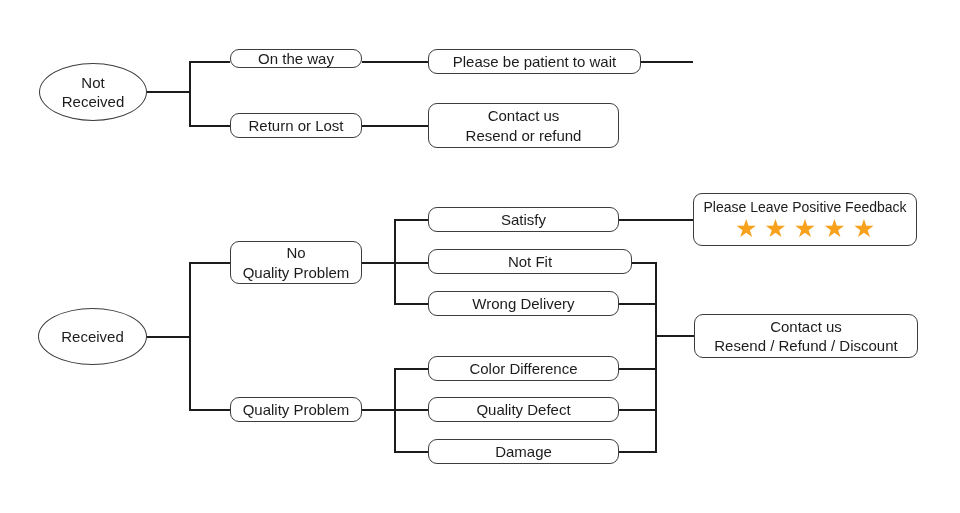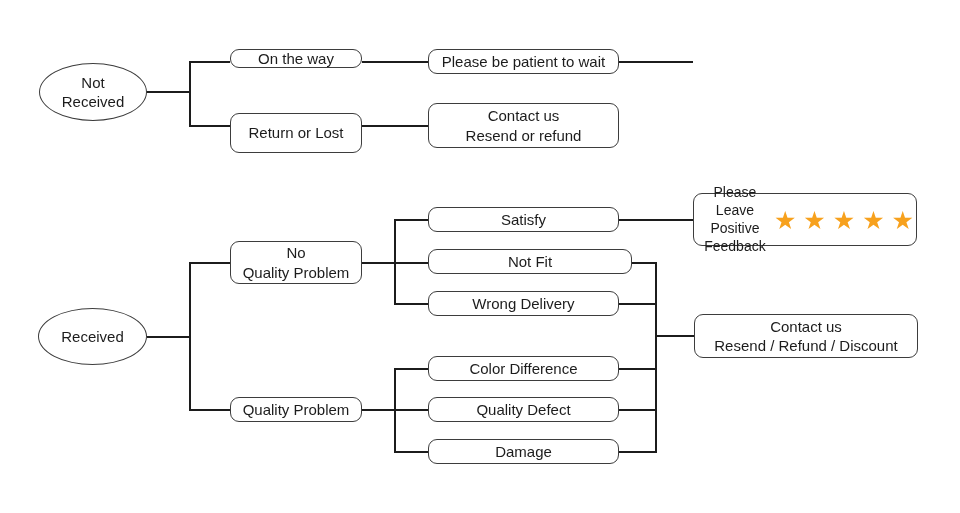--- a/index.html
+++ b/index.html
@@ -28,21 +28,21 @@
     border: 1.5px solid var(--border, #3d3d3d);
     border-radius: 9px;
   }
   .ellipse {
     border: 1.5px solid var(--border, #3d3d3d);
     border-radius: 50%;
   }
   .hl, .vl { position: absolute; background: var(--line, #1c1c1c); }
   .hl { height: 1.5px; }
   .vl { width: 1.5px; }
-  .feedback-box { flex-direction: row; padding: 3px 2px 2px 2px; }
+  .feedback-box { flex-direction: column; padding: 3px 2px 2px 2px; }
   .feedback-title { font-size: 14px; letter-spacing: 0px; }
   .stars { display: flex; gap: 7px; margin-top: 0px; }
   .star {
     color: var(--star, #F7A11D);
     font-size: 25px;
     line-height: 1;
   }
 </style>
 </head>
 <body>
@@ -79,24 +79,24 @@
   <div class="hl" style="left:619px;top:409px;width:37px"></div>
   <div class="hl" style="left:619px;top:451px;width:37px"></div>
   <div class="vl" style="left:655px;top:262px;height:191px"></div>
   <div class="hl" style="left:655px;top:335px;width:39px"></div>
 
   <div class="node ellipse" style="left:39px;top:63px;width:108px;height:58px">Not
 Received</div>
 
   <div class="node box" style="left:230px;top:49px;width:132px;height:19px">On the way</div>
 
-  <div class="node box" style="left:428px;top:49px;width:191px;height:25px">Please be patient to wait</div>
+  <div class="node box" style="left:428px;top:49px;width:213px;height:25px">Please be patient to wait</div>
 
 
-  <div class="node box" style="left:230px;top:113px;width:132px;height:40px">Return or Lost</div>
+  <div class="node box" style="left:230px;top:113px;width:132px;height:25px">Return or Lost</div>
 
   <div class="node box" style="left:428px;top:103px;width:191px;height:45px">Contact us
 Resend or refund</div>
 
   <div class="node ellipse" style="left:38px;top:308px;width:109px;height:57px">Received</div>
 
   <div class="node box" style="left:230px;top:241px;width:132px;height:43px">No
 Quality Problem</div>
 
   <div class="node box" style="left:230px;top:397px;width:132px;height:25px">Quality Problem</div>

